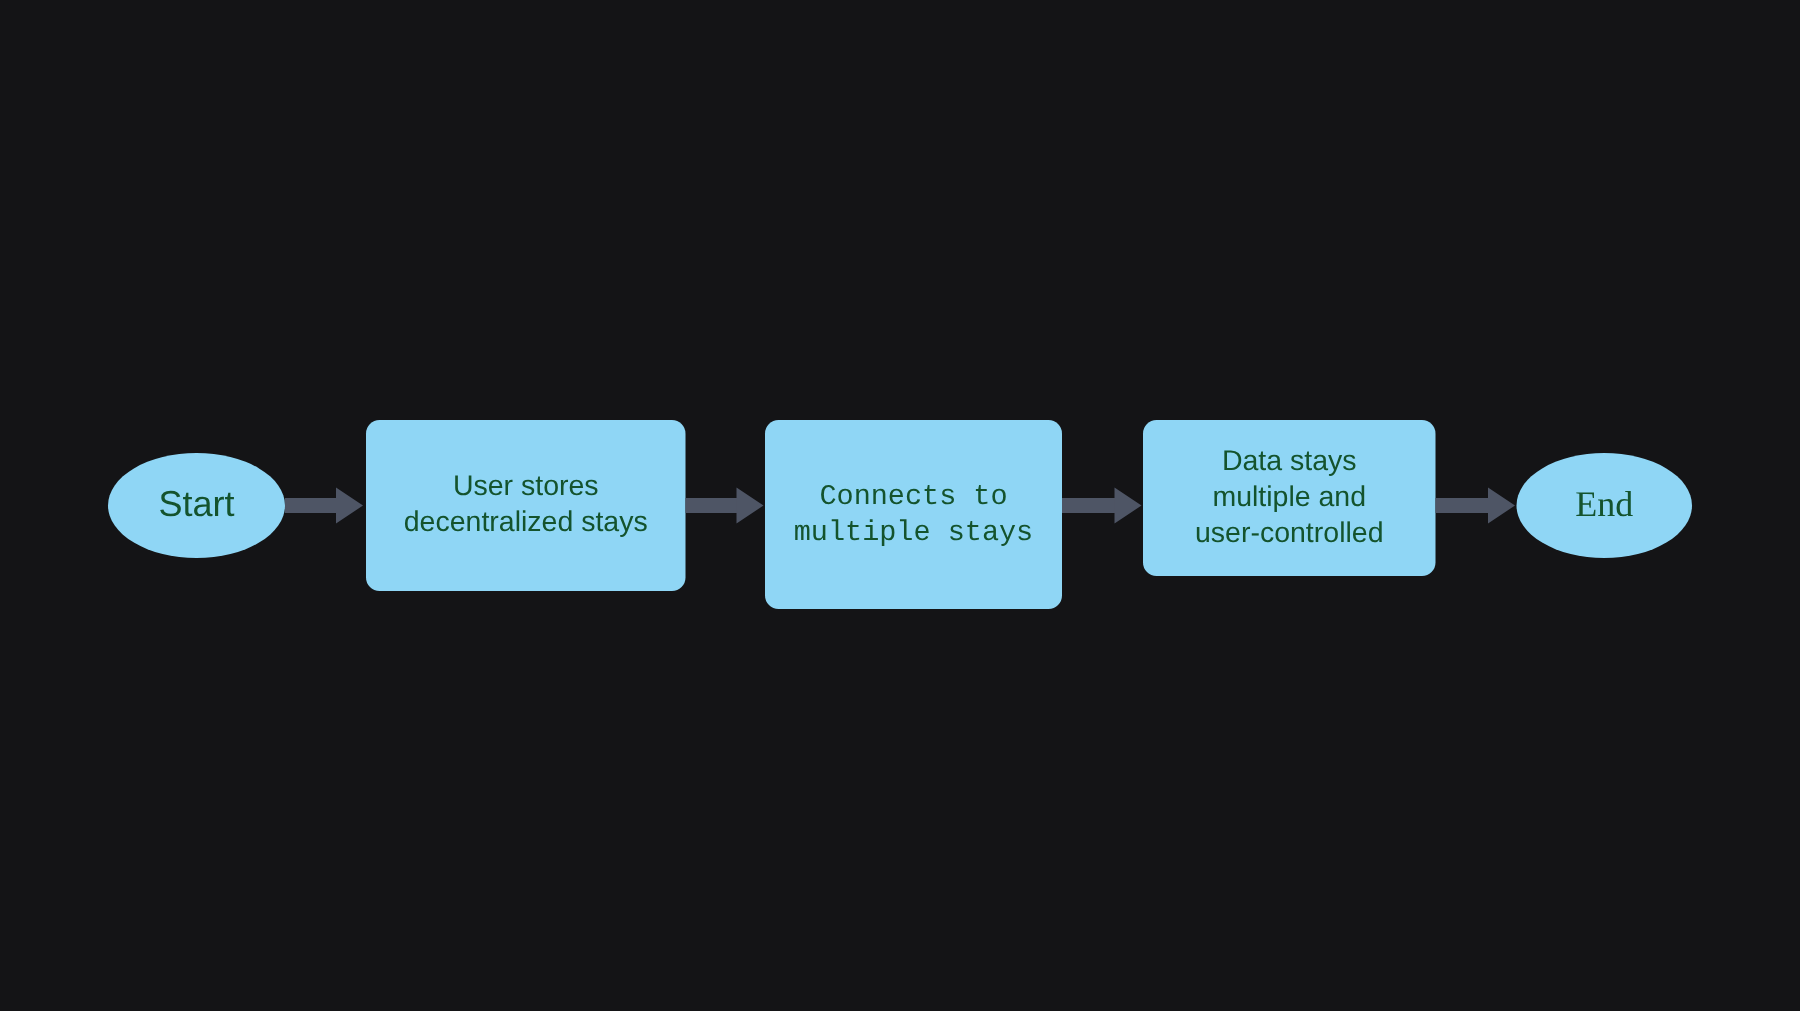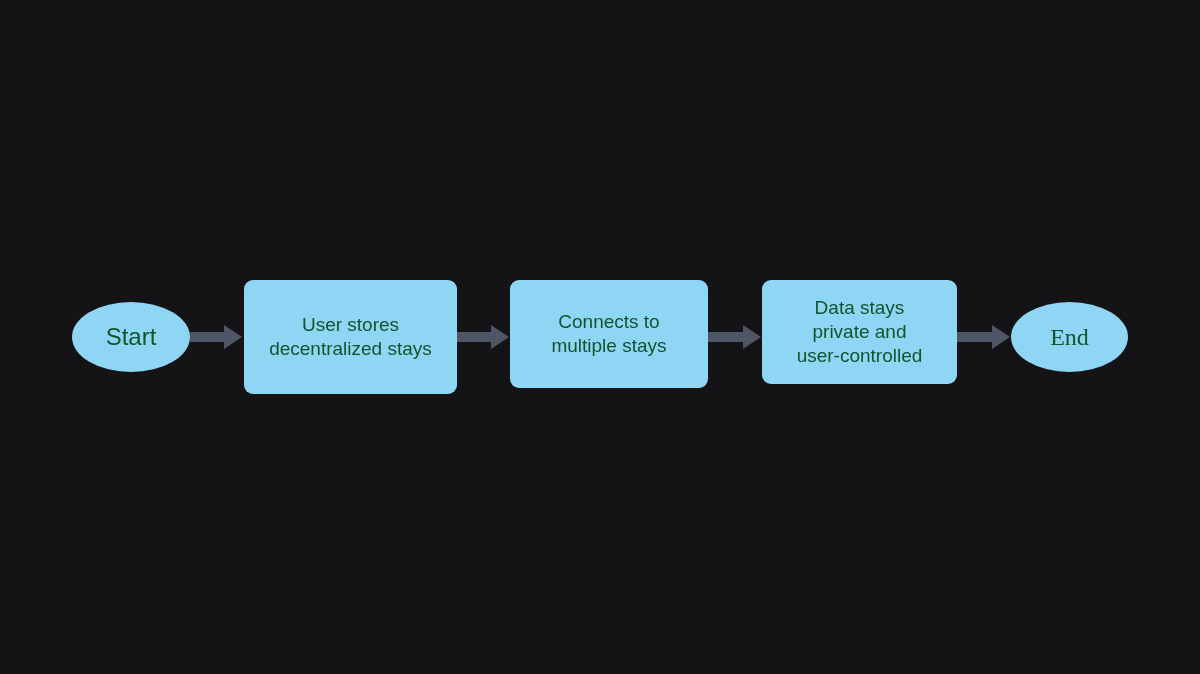--- a/index.html
+++ b/index.html
@@ -31,36 +31,36 @@
       <span>User stores</span>
       <span>decentralized stays</span>
     </div>
   </div>
 
   <div class="arrow" style="left:457px; top:337px;">
     <div class="shaft" style="width:36px;"></div>
     <div class="head" style="left:34px;"></div>
   </div>
 
-  <div class="node box label" style="left:510px; top:280px; width:198px; height:108px;">
+  <div class="node box label" style="left:510px; top:280px; width:198px; height:126px;font-family:Liberation Mono, monospace;">
     <div>
       <span>Connects to</span>
       <span>multiple stays</span>
     </div>
   </div>
 
   <div class="arrow" style="left:708px; top:337px;">
     <div class="shaft" style="width:36px;"></div>
     <div class="head" style="left:35px;"></div>
   </div>
 
   <div class="node box label" style="left:762px; top:280px; width:195px; height:104px;">
     <div>
       <span>Data stays</span>
-      <span>private and</span>
+      <span>multiple and</span>
       <span>user-controlled</span>
     </div>
   </div>
 
   <div class="arrow" style="left:957px; top:337px;">
     <div class="shaft" style="width:36px;"></div>
     <div class="head" style="left:35px;"></div>
   </div>
 
   <div class="node ellipse" style="left:1011px; top:302px; width:117px; height:70px;font-family:Liberation Serif, serif;">

